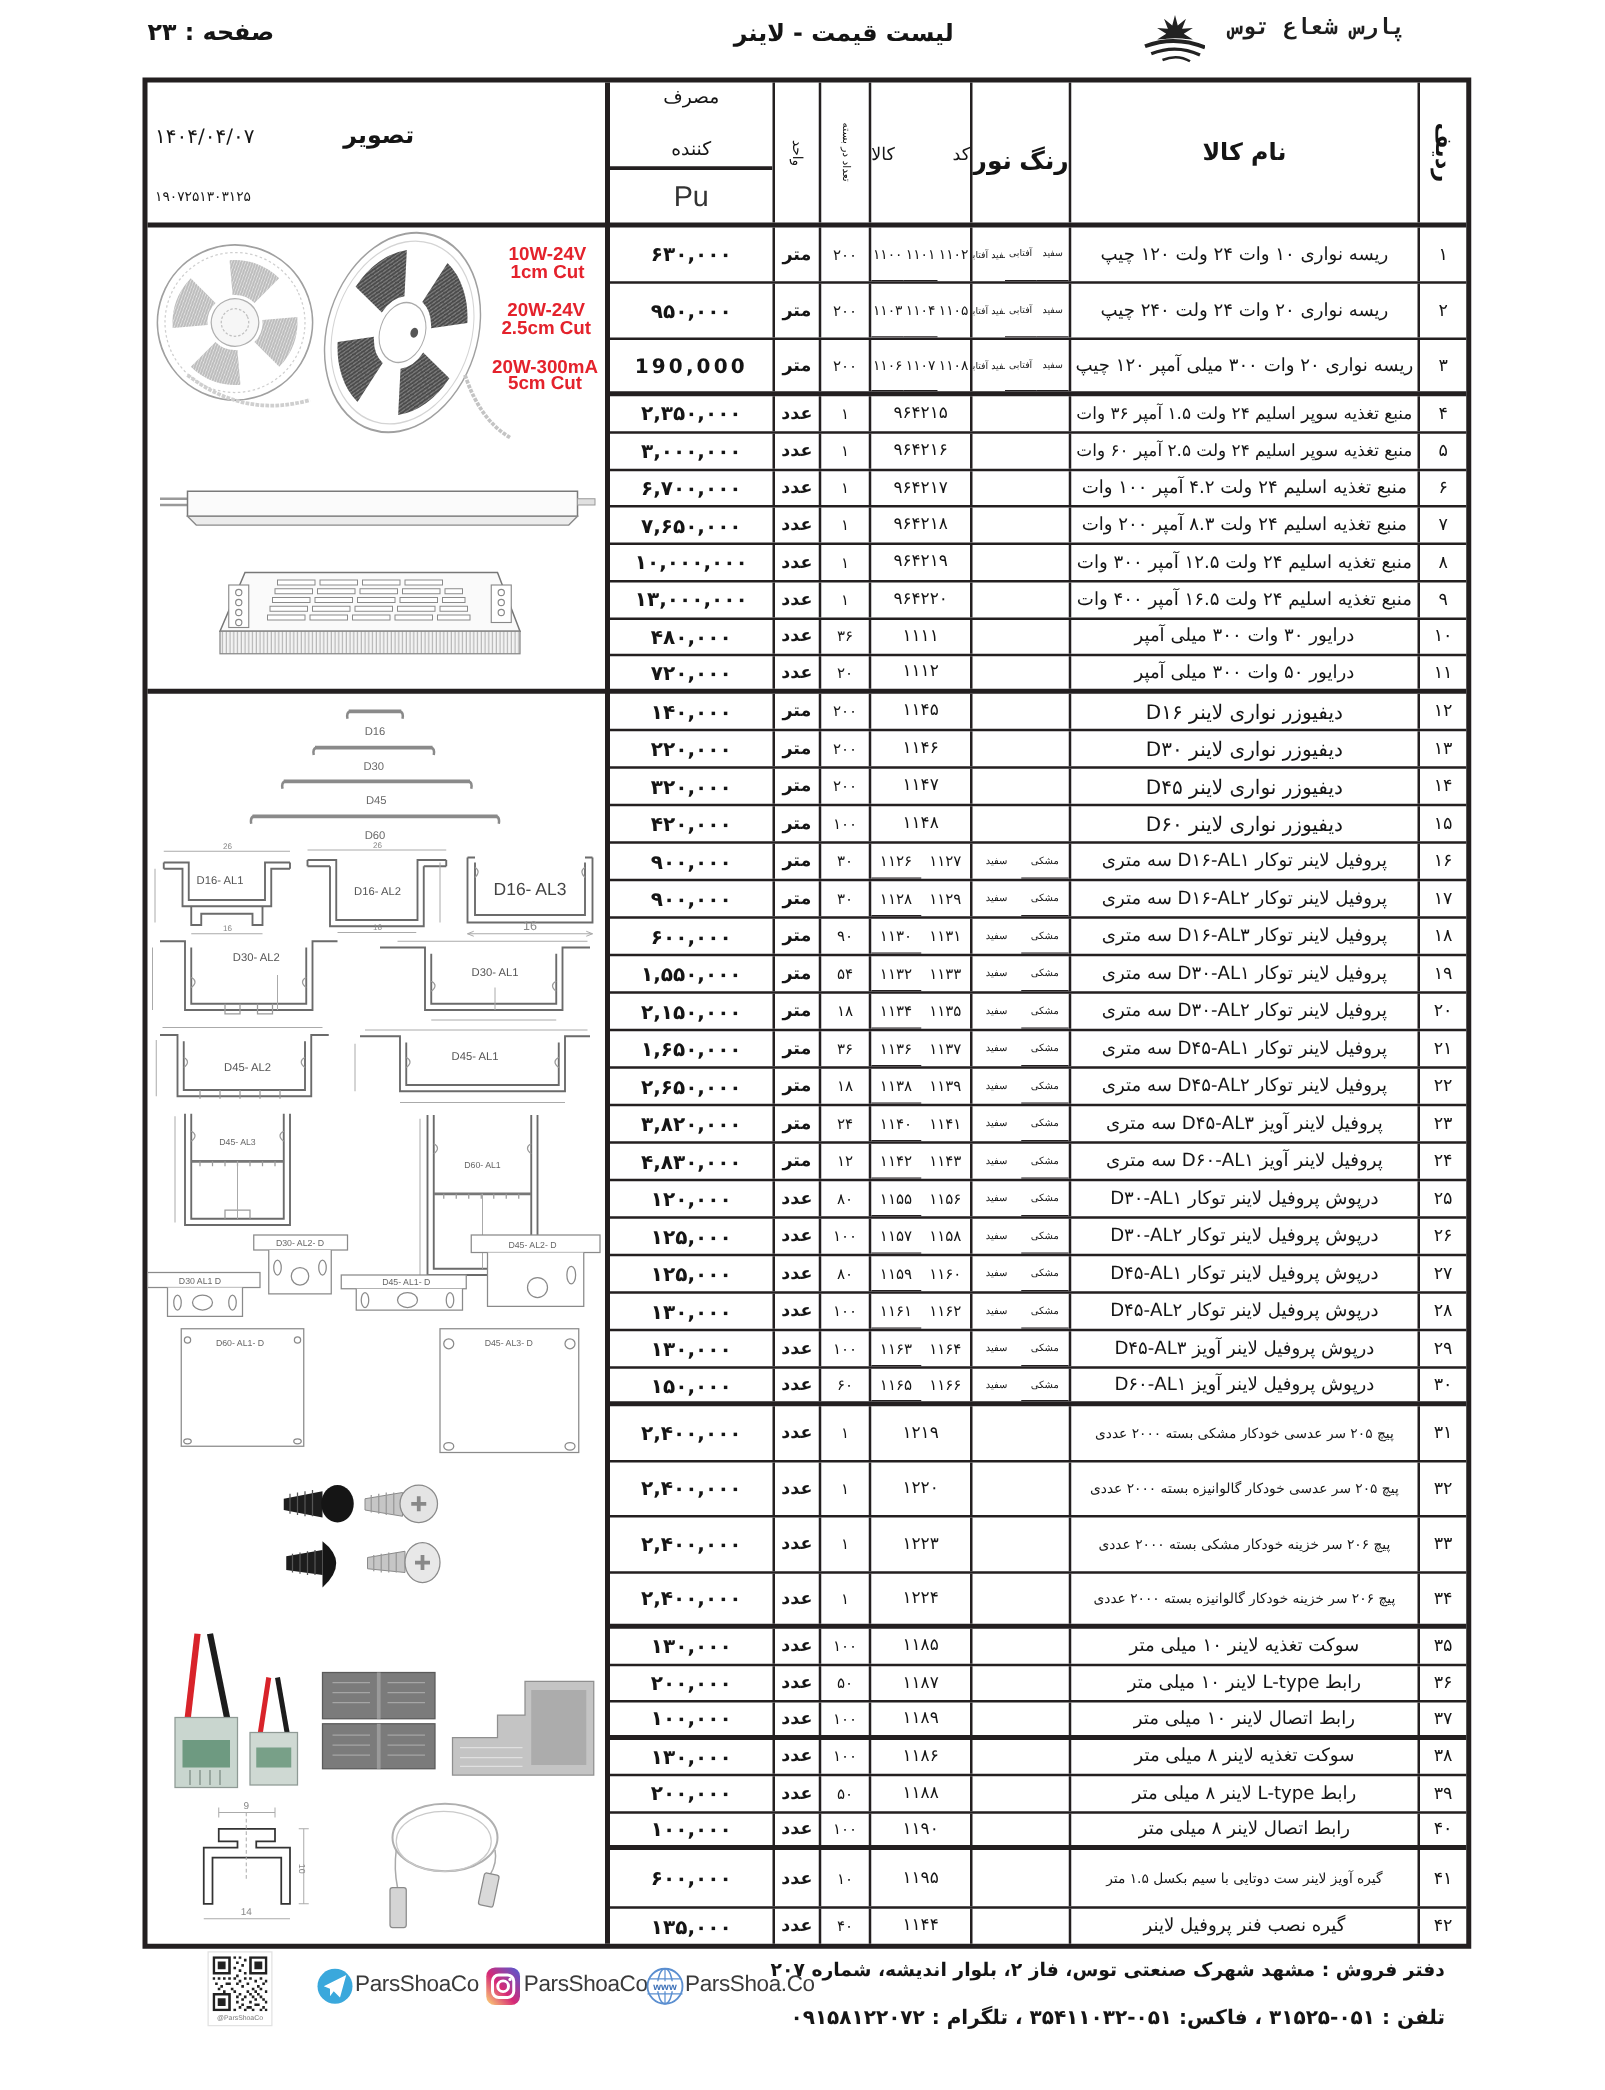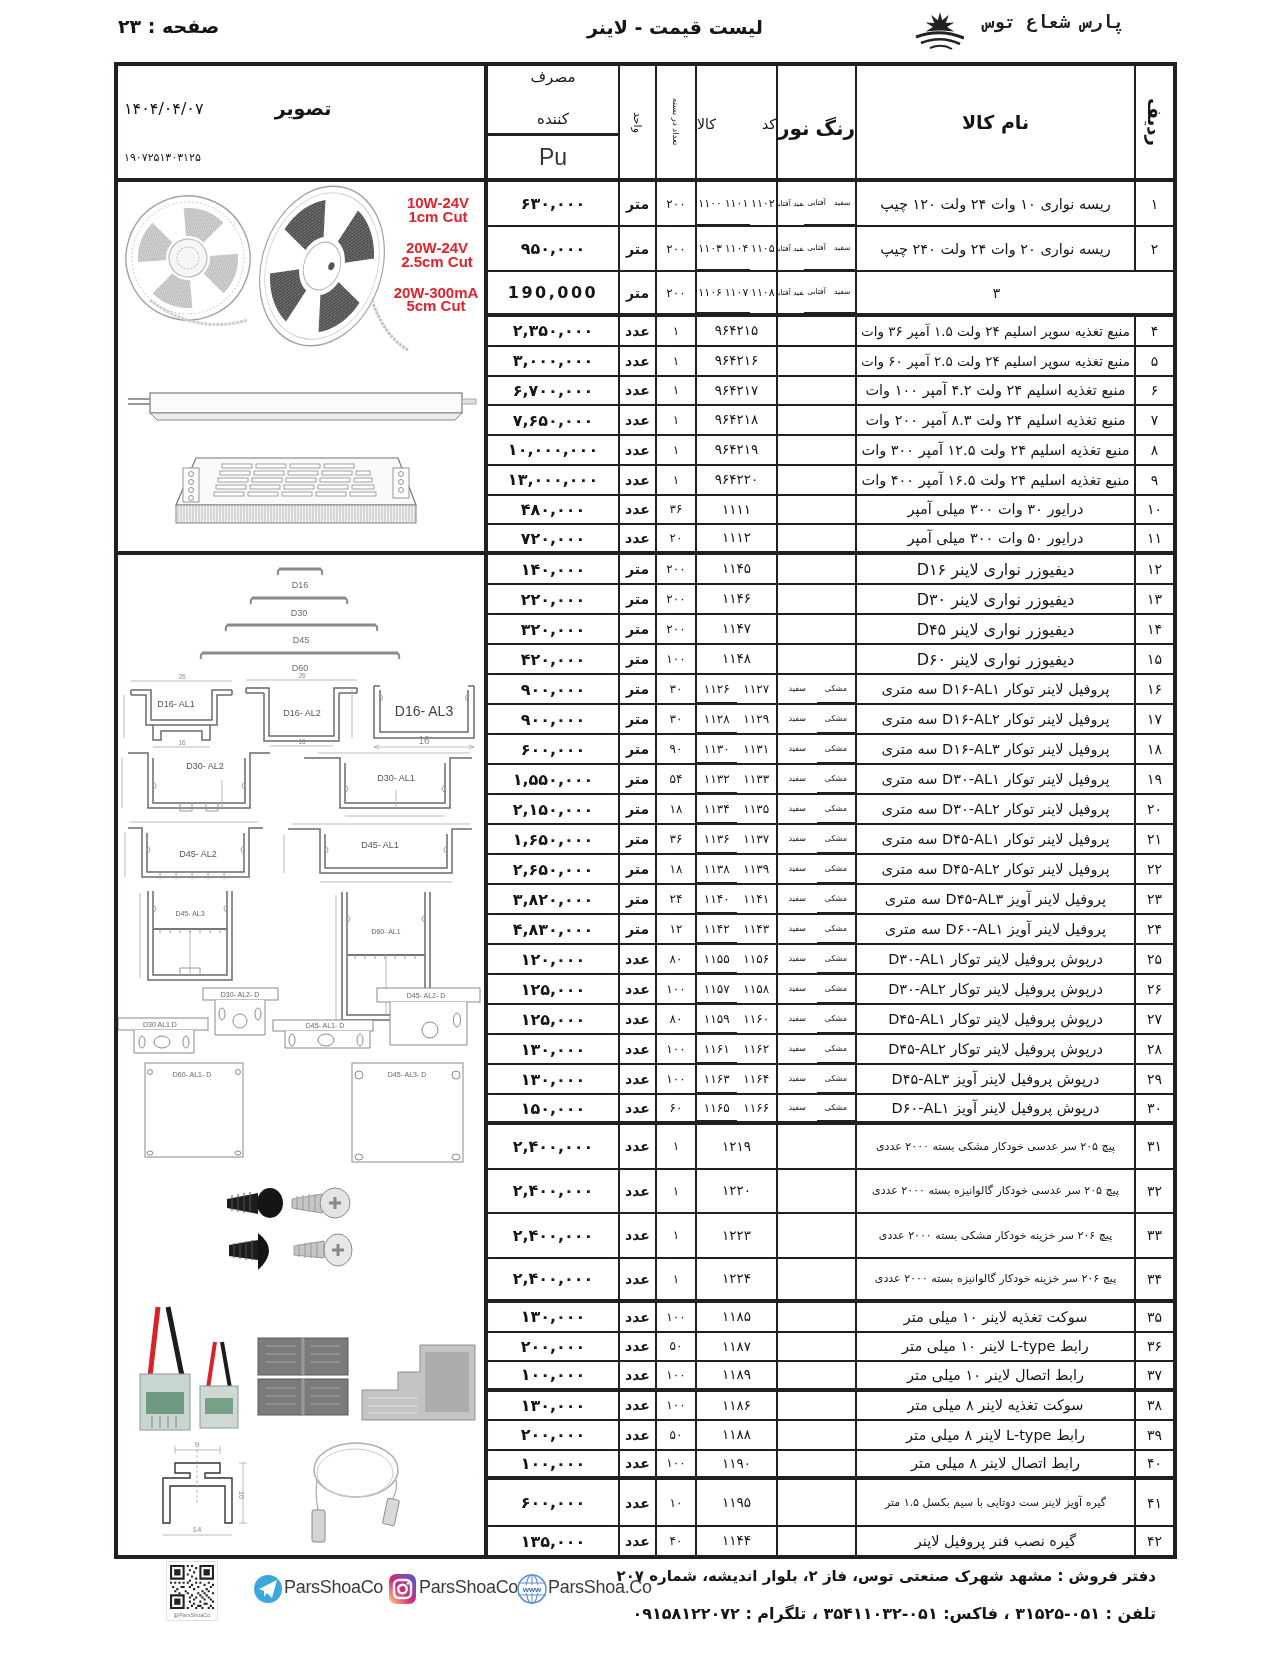--- a/index.html
+++ b/index.html
@@ -224,20 +224,23 @@
         </div>
     <div class="cell c-code multi">
           <div class="sub">۱۱۰۶</div>
           <div class="sub">۱۱۰۷</div>
           <div class="sub">۱۱۰۸</div>
         </div>
     <div class="cell c-color multi">
           <div class="sub">سفید</div>
           <div class="sub">آفتابی</div>
           <div class="sub">سفید آفتابی</div>
+        </div>
+    <div class="cell c-name">
+          <span class="fit">ریسه نواری ۲۰ وات ۳۰۰ میلی آمپر ۱۲۰ چیپ</span>
         </div>
     <div class="cell c-no">
           <span>۳</span>
         </div>
   </div>
     </div>
     <div class="group g1">
       <div class="row grid">
     <div class="cell c-price">
           <span class="fit ltr">۲,۳۵۰,۰۰۰</span>

